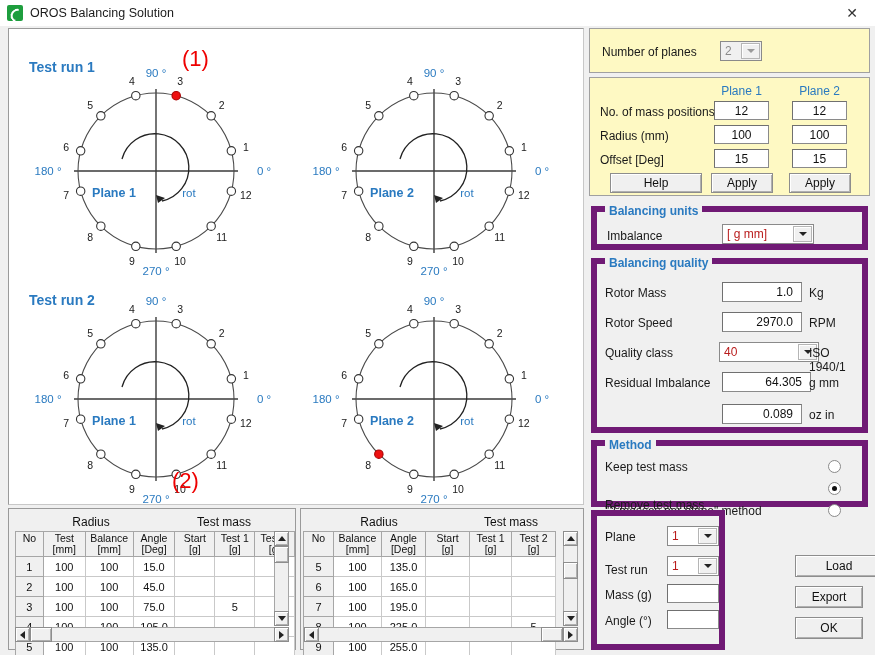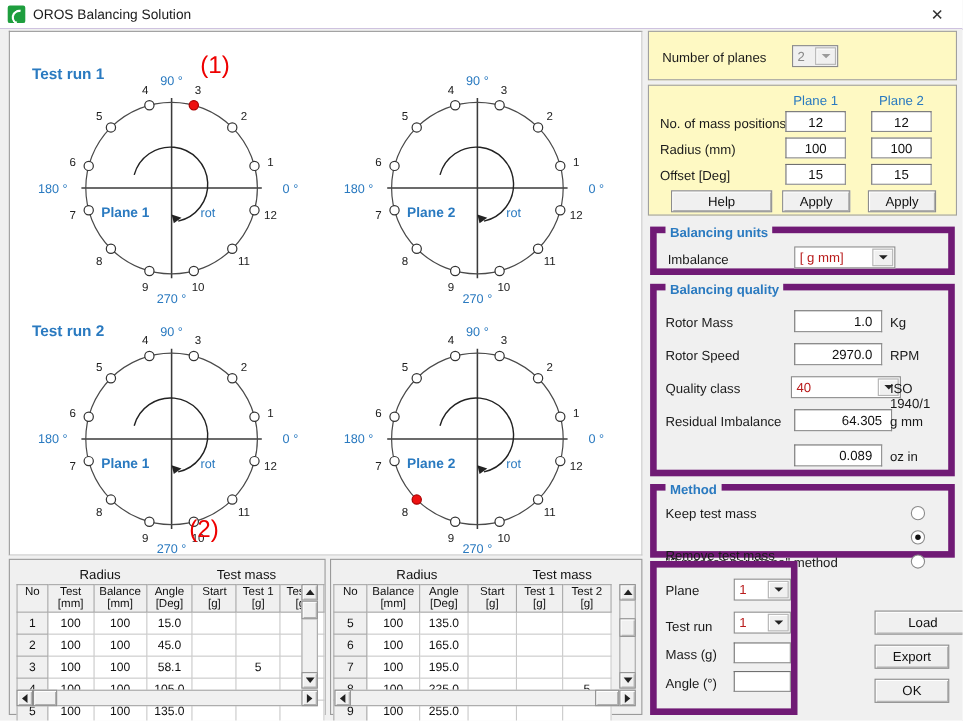--- a/index.html
+++ b/index.html
@@ -488,21 +488,21 @@
               <td>100</td>
               <td>45.0</td>
               <td></td>
               <td></td>
               <td></td>
             </tr>
             <tr>
               <td class="no">3</td>
               <td>100</td>
               <td>100</td>
-              <td>58.1</td>
+              <td>75.0</td>
               <td></td>
               <td>5</td>
               <td></td>
             </tr>
             <tr>
               <td class="no">4</td>
               <td>100</td>
               <td>100</td>
               <td>105.0</td>
               <td></td>

